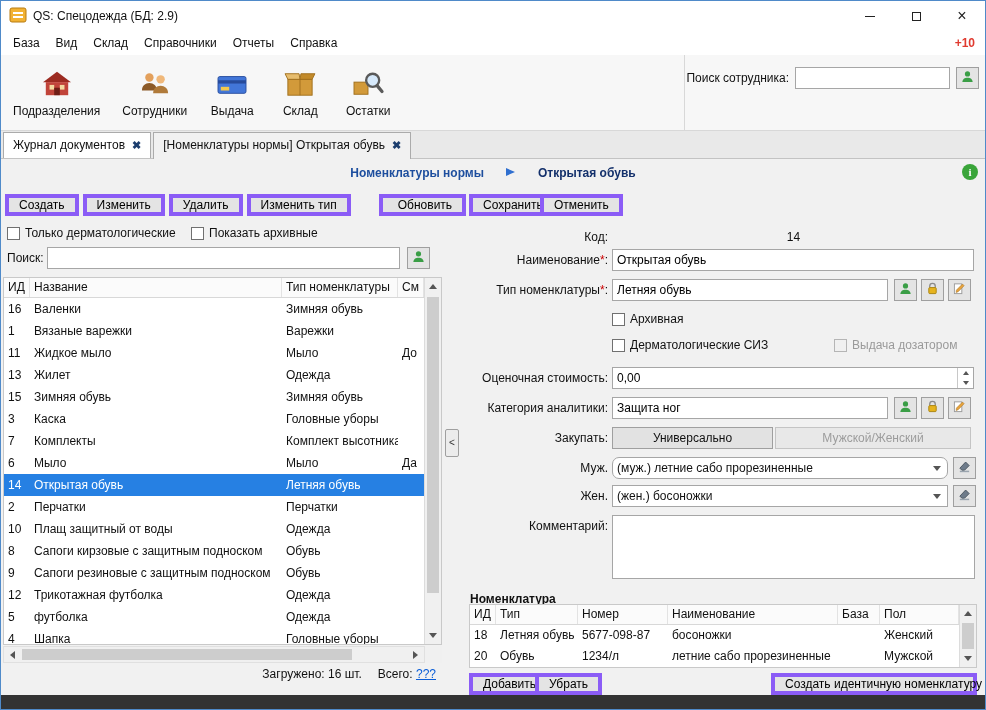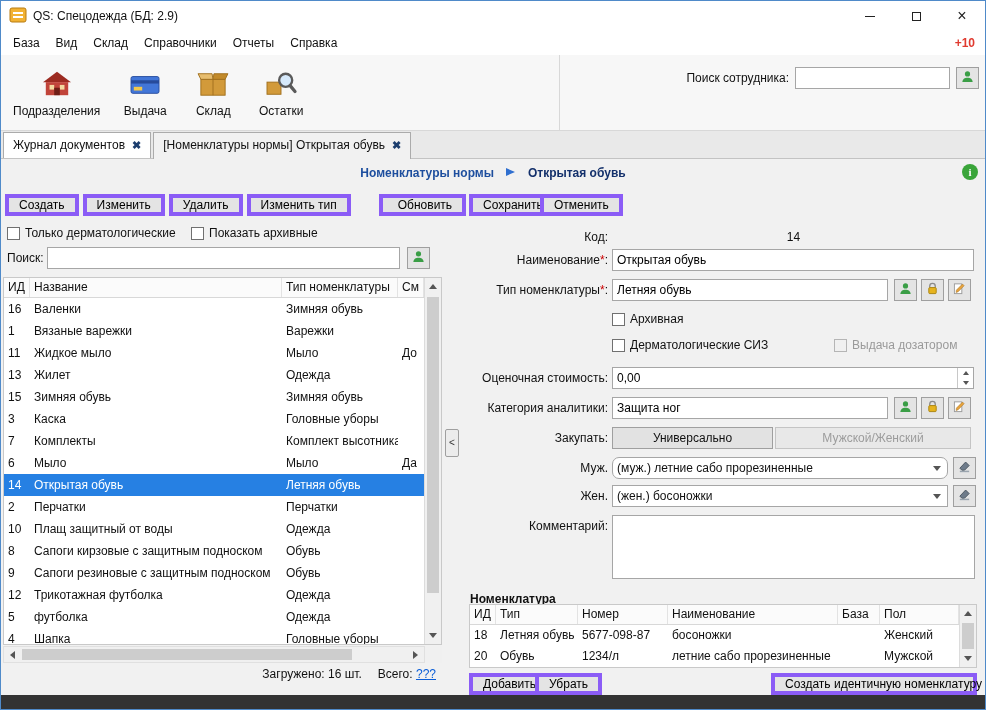--- a/index.html
+++ b/index.html
@@ -19,40 +19,40 @@
 
   
   .menubar { position:absolute; top:30px; left:0; right:0; height:24px; background:#fff;
              display:flex; align-items:center; padding-left:4px; }
   .menu-item { padding:3px 8px; cursor:default; }
   .menu-badge { margin-left:auto; padding-right:10px; color:#e03a2f; font-weight:bold; }
 
   
   .toolbar { position:absolute; top:54px; left:0; right:0; height:76px; background:#f7f7f7;
              border-bottom:1px solid #d8d8d8; }
-  .tb-left { position:absolute; left:0; top:0; bottom:0; width:559px; border-right:1px solid #d8d8d8;
+  .tb-left { position:absolute; left:0; top:0; bottom:0; width:684px; border-right:1px solid #d8d8d8;
              display:flex; align-items:center; padding-left:4px; gap:6px; }
   .tb-btn { display:flex; flex-direction:column; align-items:center; justify-content:center;
             min-width:62px; height:66px; padding:2px 8px; cursor:pointer; }
   .tb-icon { height:32px; display:flex; align-items:center; }
   .tb-label { margin-top:4px; white-space:nowrap; }
   .tb-right { position:absolute; right:6px; top:12px; display:flex; align-items:center; gap:6px;padding-left:8px; }
   .tb-right input { width:155px; height:22px; border:1px solid #a6a6a6; background:#fff; padding:0 4px; font:inherit; }
 
   
   .tabbar { position:absolute; top:130px; left:0; right:0; height:28px; background:#e9e9e9;
             border-bottom:1px solid #c3c3c3; display:flex; align-items:flex-end; padding-left:2px; }
   .tab { display:flex; align-items:center; gap:7px; padding:5px 9px 6px 9px; border:1px solid #ababab;
          border-bottom:none; background:#ffffff; margin-right:2px; cursor:pointer; white-space:nowrap; }
   .tab.active { background:#f1f1f1; margin-bottom:-1px; padding-bottom:7px; }
   .tab-close { color:#1c3e6e; font-size:11px; font-weight:bold; cursor:pointer; }
 
   
   .breadcrumb { position:absolute; top:158px; left:0; right:0; height:28px; background:#f1f1f1;
-                display:flex; align-items:center; justify-content:center; gap:11px; }
+                display:flex; align-items:center; justify-content:center; gap:21px; }
   .bc-parent { color:#1d4e9e; font-weight:bold; cursor:pointer; }
   .bc-current { color:#13306b; font-weight:bold; }
   .bc-info { position:absolute; right:7px; top:5px; width:16px; height:16px; border-radius:50%;
              background:#3aa53a; color:#fff; font-weight:bold; font-size:11px; text-align:center;
              line-height:16px; cursor:pointer; font-family:"Liberation Serif", serif; }
 
   
   .main { position:absolute; top:186px; left:0; right:0; bottom:14px; background:#f1f1f1; }
   .left-panel { position:absolute; left:0; top:0; bottom:0; width:444px; }
   .splitter { position:absolute; left:444px; top:0; bottom:0; width:17px; }
@@ -212,20 +212,31 @@
               <rect x="8" y="16" width="5" height="5" fill="#f3d9a0"></rect>
               <rect x="19" y="16" width="5" height="5" fill="#f3d9a0"></rect>
               <rect x="13" y="19" width="6" height="8" fill="#6e1d16"></rect>
             </svg>
         </span>
         <span class="tb-label">Подразделения</span>
       </div>
       <div class="tb-btn">
         <span class="tb-icon">
           <svg width="34" height="28" viewBox="0 0 34 30">
+              <circle cx="11" cy="8" r="4.5" fill="#e3a05c"></circle>
+              <path d="M3 22c0-5 3.6-8 8-8s8 3 8 8z" fill="#8c5a28"></path>
+              <circle cx="23" cy="10" r="4.5" fill="#f0b87a"></circle>
+              <path d="M15 25c0-5 3.6-8 8-8s8 3 8 8z" fill="#b07a3a"></path>
+            </svg>
+        </span>
+        <span class="tb-label">Сотрудники</span>
+      </div>
+      <div class="tb-btn">
+        <span class="tb-icon">
+          <svg width="34" height="28" viewBox="0 0 34 30">
               <rect x="2" y="7" width="30" height="18" rx="2" fill="#4276d8" stroke="#2a4f9e"></rect>
               <rect x="2" y="11" width="30" height="3.5" fill="#274b9b"></rect>
               <rect x="5" y="18" width="9" height="4" fill="#f2c84b"></rect>
             </svg>
         </span>
         <span class="tb-label">Выдача</span>
       </div>
       <div class="tb-btn">
         <span class="tb-icon">
           <svg width="34" height="28" viewBox="0 0 34 30">

